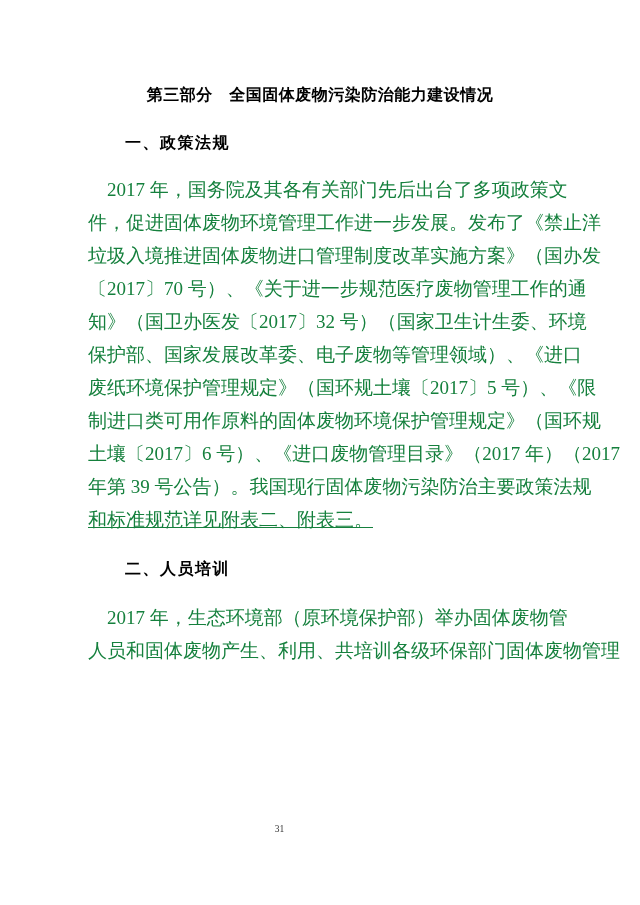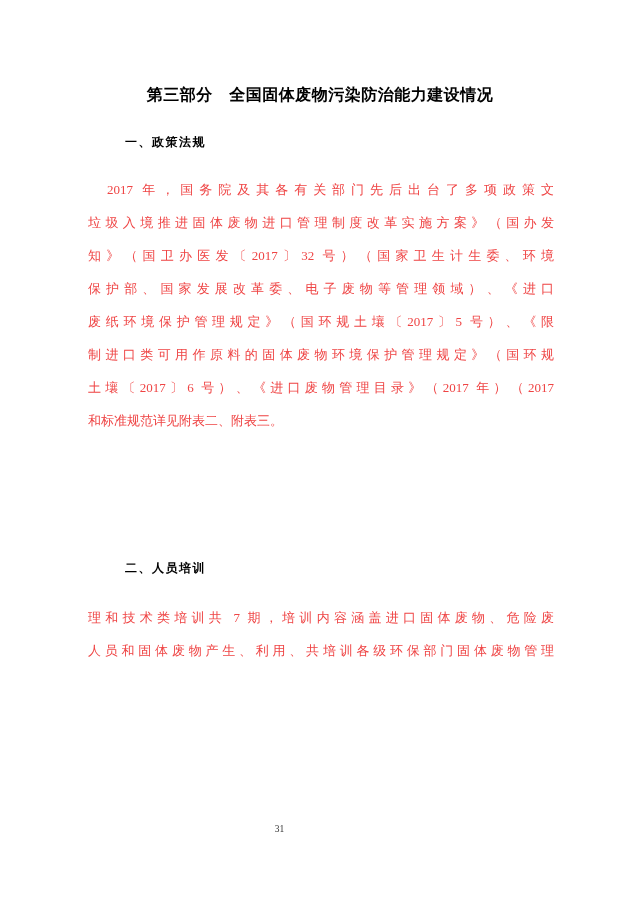--- a/index.html
+++ b/index.html
@@ -29,44 +29,44 @@
     line-height: 18px;
     letter-spacing: 0.5px;
     color: #000000;
   }
   .sec-heading {
     position: absolute;
     left: 125px;
     margin: 0;
     font-family: "Liberation Serif", serif;
     font-weight: bold;
-    font-size: 12px;
+    font-size: 16px;
     line-height: 17px;
     letter-spacing: 1.5px;
     color: #000000;
   }
   .sec-heading.h-policy   { top: 134px; }
   .sec-heading.h-training { top: 560px; }
   .para {
     position: absolute;
     left: 88px;
     width: 466px;
-    font-size: 13px;
-    color: #ef4444;
+    font-size: 19px;
+    color: #15803d;
   }
   .para.p-policy   { top: 173px; }
   .para.p-training { top: 601px; }
   .para .line {
     line-height: 33px;
     text-align: justify;
     text-align-last: justify;
     white-space: nowrap;
   }
   .para .line.first { text-indent: 19px; }
-  .para .line.last  { text-align-last: left; white-space: normal; }
+  .para .line.last  { text-align-last: left; white-space: normal; text-decoration: underline; }
   .page-footer {
     position: absolute;
     top: 824px;
     left: 0;
     width: 559px;
     text-align: center;
     font-family: "Liberation Serif", serif;
     font-size: 9.5px;
     color: #333333;
   }
@@ -75,33 +75,36 @@
 <body>
 
 <div class="page">
 
   <h1 class="doc-title">第三部分　全国固体废物污染防治能力建设情况</h1>
 
   <section>
     <h2 class="sec-heading h-policy">一、政策法规</h2>
     <div class="para p-policy">
         <div class="line first">2017 年，国务院及其各有关部门先后出台了多项政策文</div>
+        <div class="line">件，促进固体废物环境管理工作进一步发展。发布了《禁止洋</div>
         <div class="line">垃圾入境推进固体废物进口管理制度改革实施方案》（国办发</div>
+        <div class="line">〔2017〕70 号）、《关于进一步规范医疗废物管理工作的通</div>
         <div class="line">知》（国卫办医发〔2017〕32 号）（国家卫生计生委、环境</div>
         <div class="line">保护部、国家发展改革委、电子废物等管理领域）、《进口</div>
         <div class="line">废纸环境保护管理规定》（国环规土壤〔2017〕5 号）、《限</div>
         <div class="line">制进口类可用作原料的固体废物环境保护管理规定》（国环规</div>
         <div class="line">土壤〔2017〕6 号）、《进口废物管理目录》（2017 年）（2017</div>
+        <div class="line">年第 39 号公告）。我国现行固体废物污染防治主要政策法规</div>
         <div class="line last">和标准规范详见附表二、附表三。</div>
       </div>
   </section>
 
   <section>
     <h2 class="sec-heading h-training">二、人员培训</h2>
     <div class="para p-training">
-        <div class="line">理和技术类培训共 7 期，培训内容涵盖进口固体废物、危险废</div>
+        <div class="line first">2017 年，生态环境部（原环境保护部）举办固体废物管</div>
         <div class="line">人员和固体废物产生、利用、共培训各级环保部门固体废物管理</div>
       </div>
   </section>
 
   <div class="page-footer">31</div>
 
 </div>
 
 </body></html>

